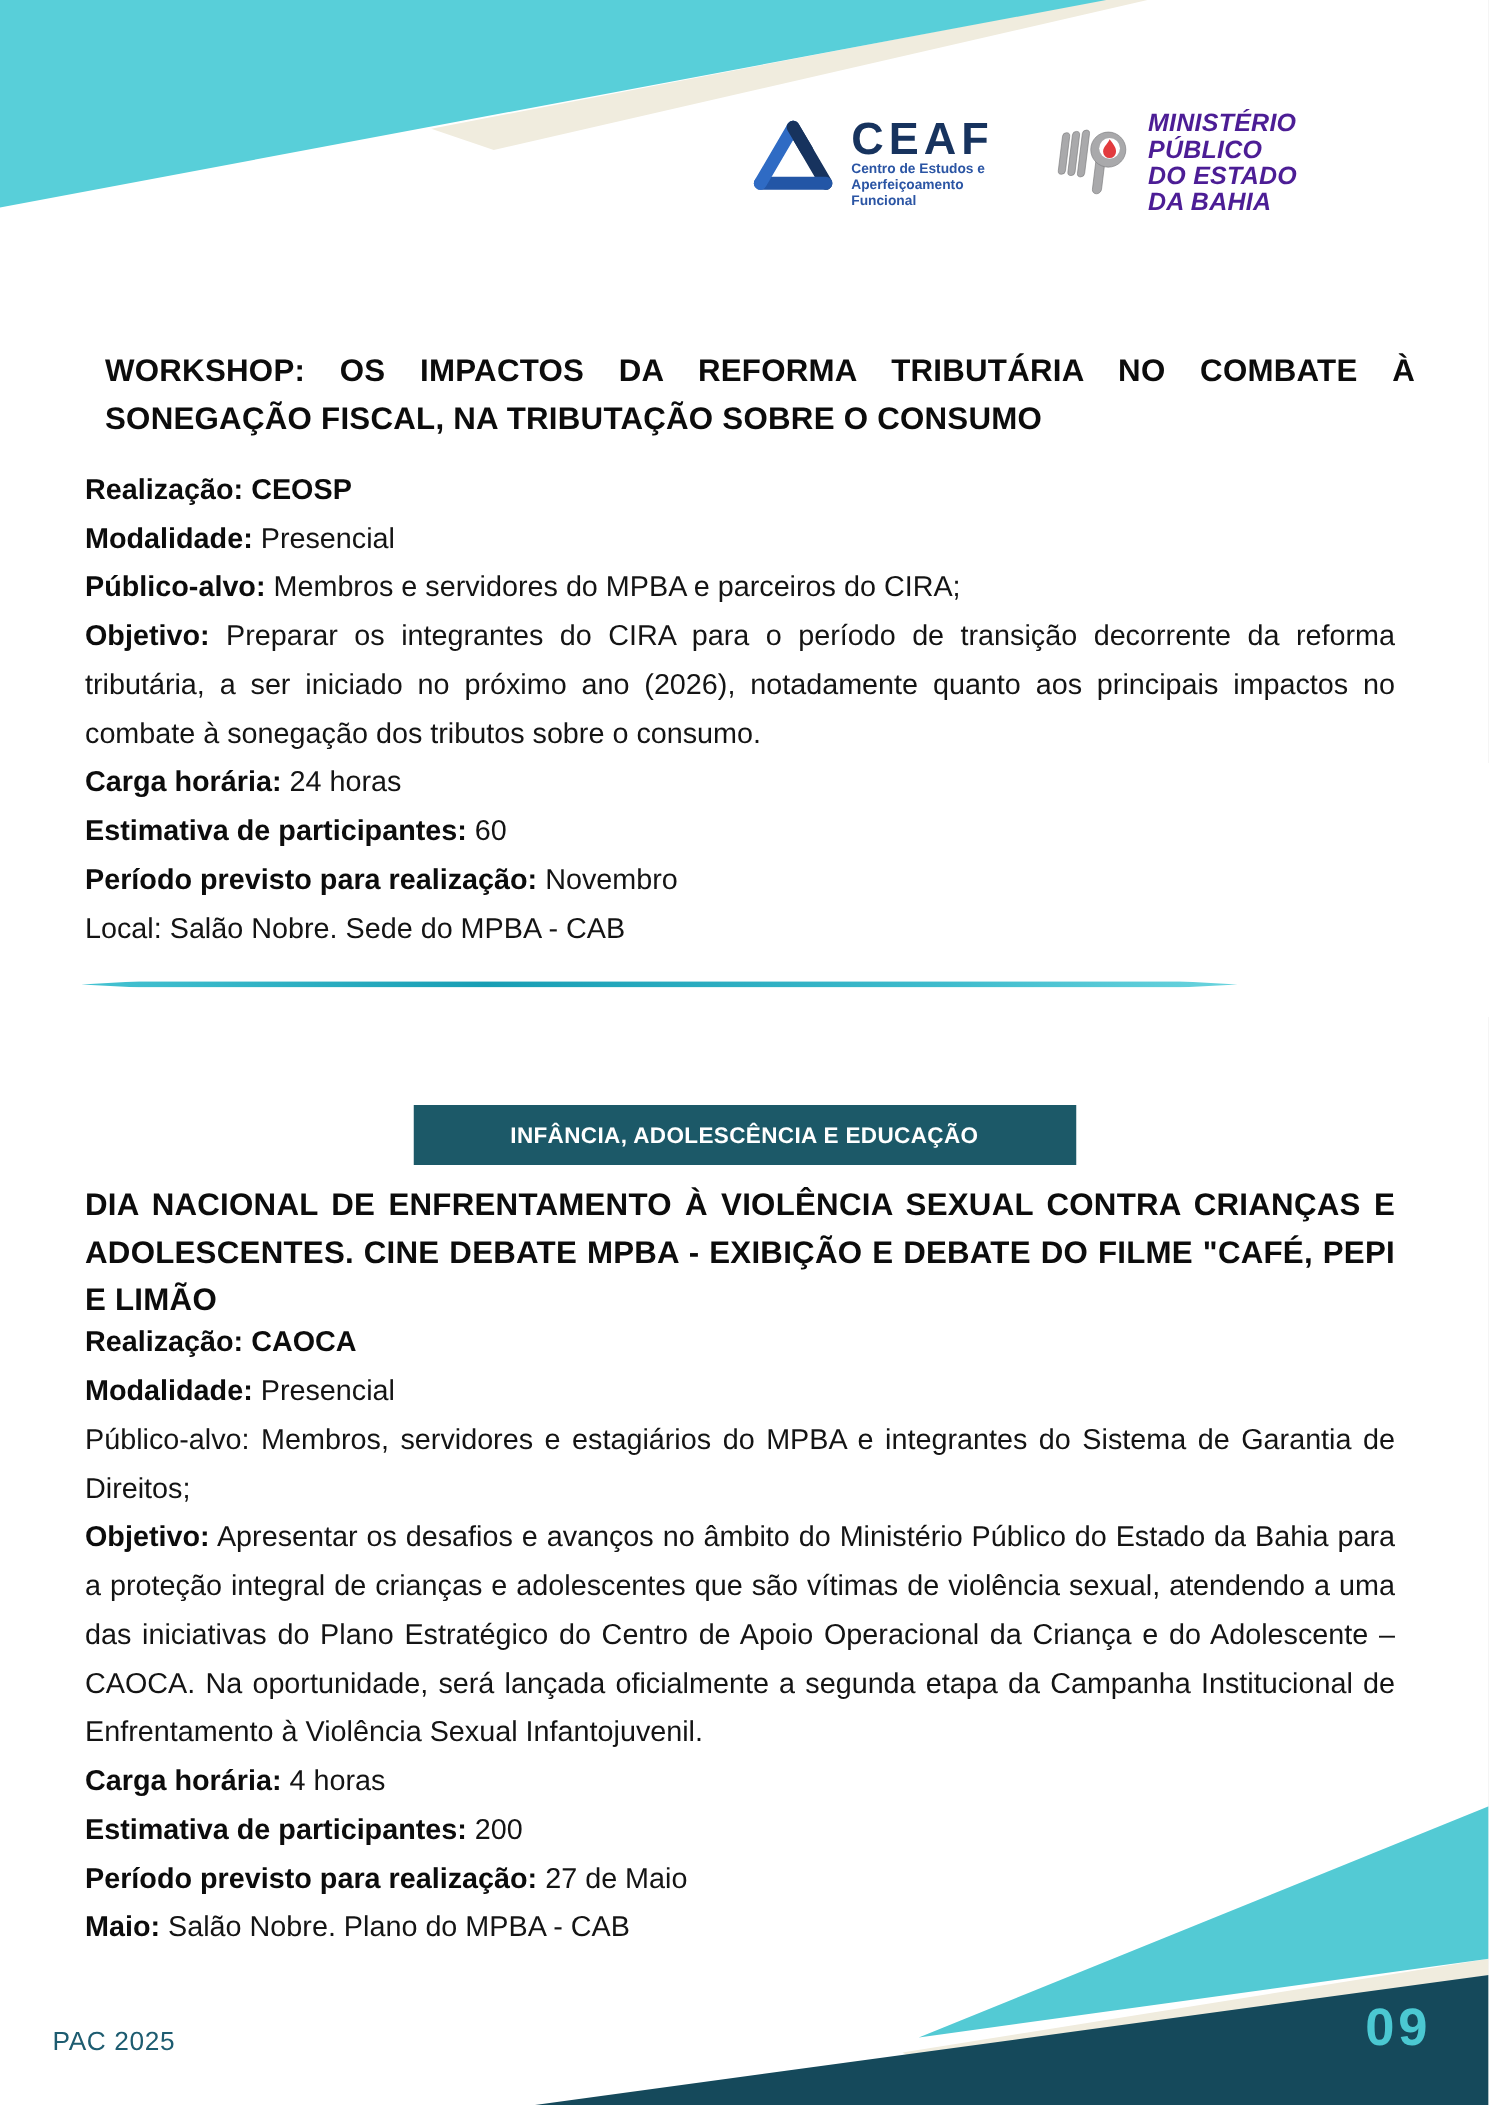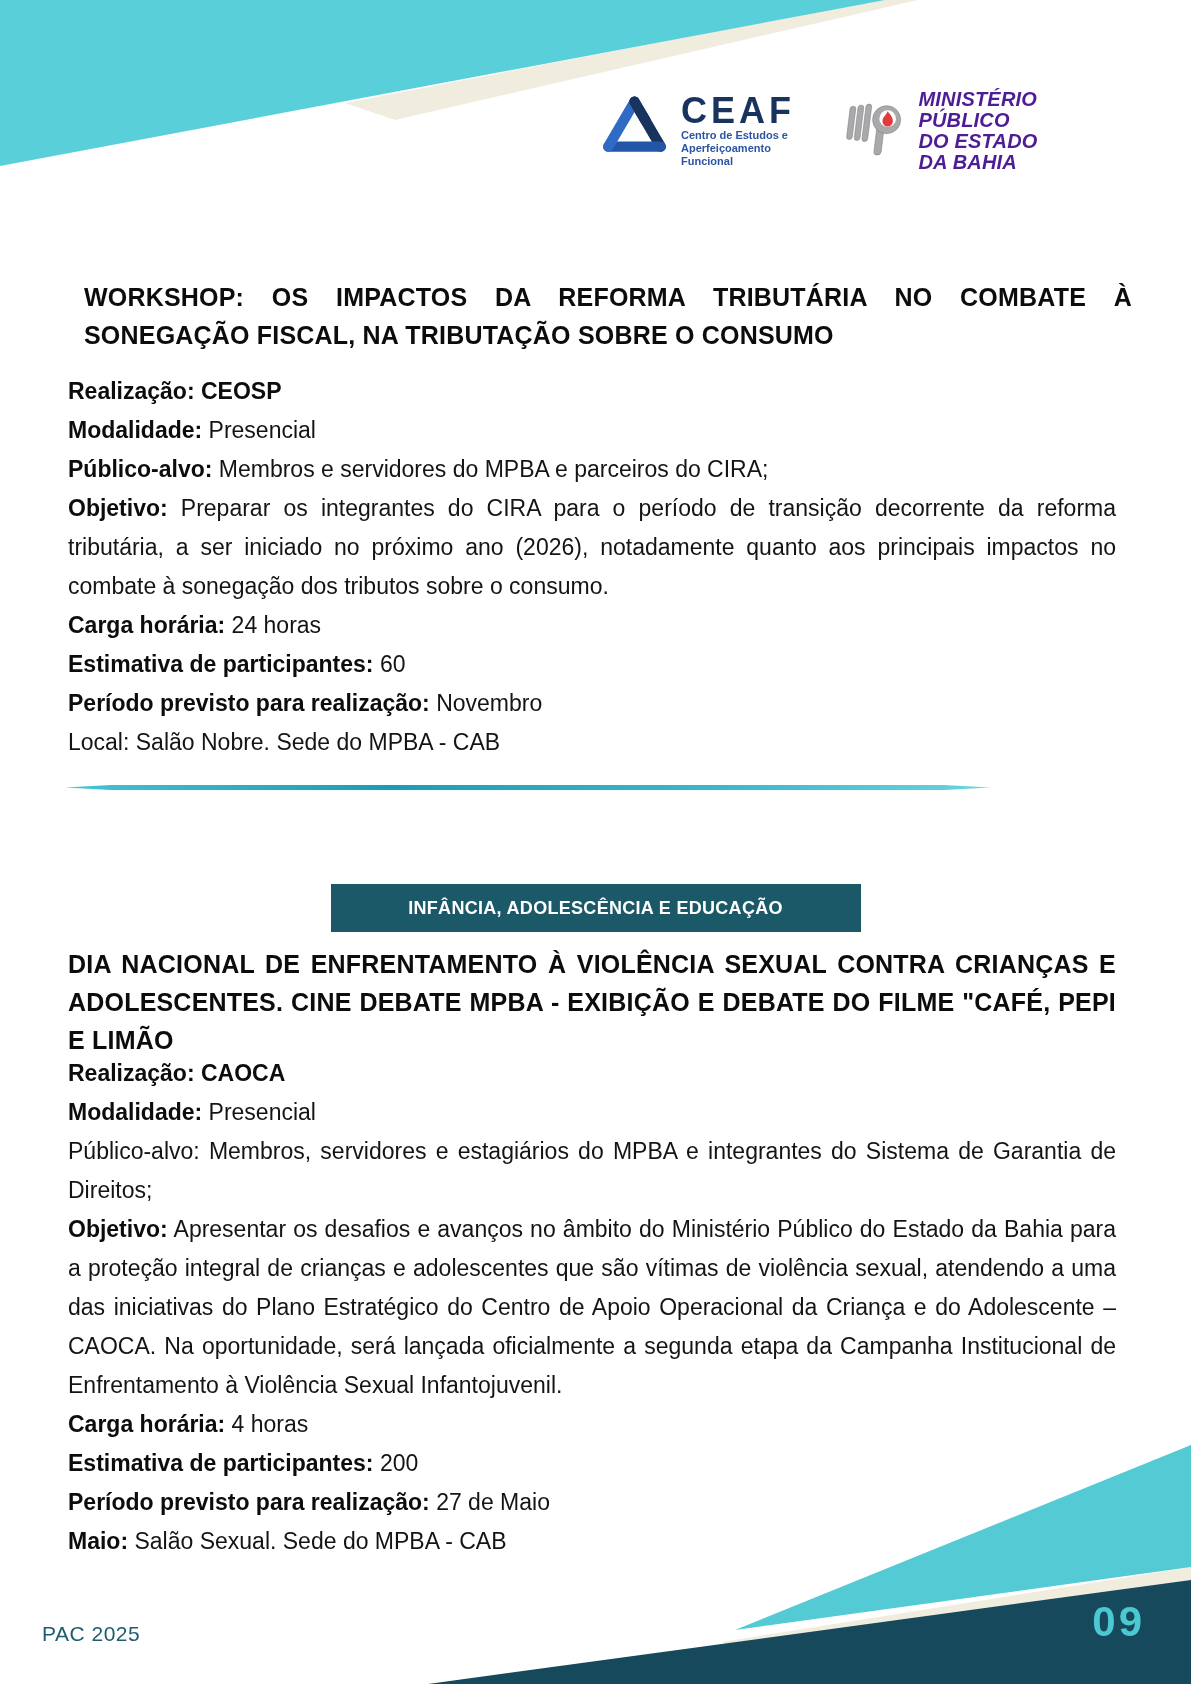--- a/index.html
+++ b/index.html
@@ -116,21 +116,21 @@
     <h1 class="event-title" style="top:945px;margin:0;">DIA NACIONAL DE ENFRENTAMENTO À VIOLÊNCIA SEXUAL CONTRA CRIANÇAS E ADOLESCENTES. CINE DEBATE MPBA - EXIBIÇÃO E DEBATE DO FILME "CAFÉ, PEPI E LIMÃO</h1>
 
     <div class="fields" style="top:1054px;">
       <p class="field"><b>Realização: CAOCA</b><span></span></p>
       <p class="field"><b>Modalidade:</b><span> Presencial</span></p>
       <p class="field justify"><b></b><span>Público-alvo: Membros, servidores e estagiários do MPBA e integrantes do Sistema de Garantia de Direitos;</span></p>
       <p class="field justify"><b>Objetivo:</b><span> Apresentar os desafios e avanços no âmbito do Ministério Público do Estado da Bahia para a proteção integral de crianças e adolescentes que são vítimas de violência sexual, atendendo a uma das iniciativas do Plano Estratégico do Centro de Apoio Operacional da Criança e do Adolescente – CAOCA. Na oportunidade, será lançada oficialmente a segunda etapa da Campanha Institucional de Enfrentamento à Violência Sexual Infantojuvenil.</span></p>
       <p class="field"><b>Carga horária:</b><span> 4 horas</span></p>
       <p class="field"><b>Estimativa de participantes:</b><span> 200</span></p>
       <p class="field"><b>Período previsto para realização:</b><span> 27 de Maio</span></p>
-      <p class="field"><b>Maio:</b><span> Salão Sexual. Sede do MPBA - CAB</span></p>
+      <p class="field"><b>Maio:</b><span> Salão Nobre. Plano do MPBA - CAB</span></p>
     </div>
   </div>
 
   <svg class="deco bottom" width="1191" height="300" viewBox="0 0 1191 300">
     <polygon points="722,258 1191,183 1191,196 737,267" fill="#f0ecde"></polygon>
     <polygon points="735,246 1191,61 1191,183" fill="#53cad4"></polygon>
     <polygon points="428,300 1191,196 1191,300" fill="#15495b"></polygon>
   </svg>
 
   <div class="footer-label">PAC 2025</div>

